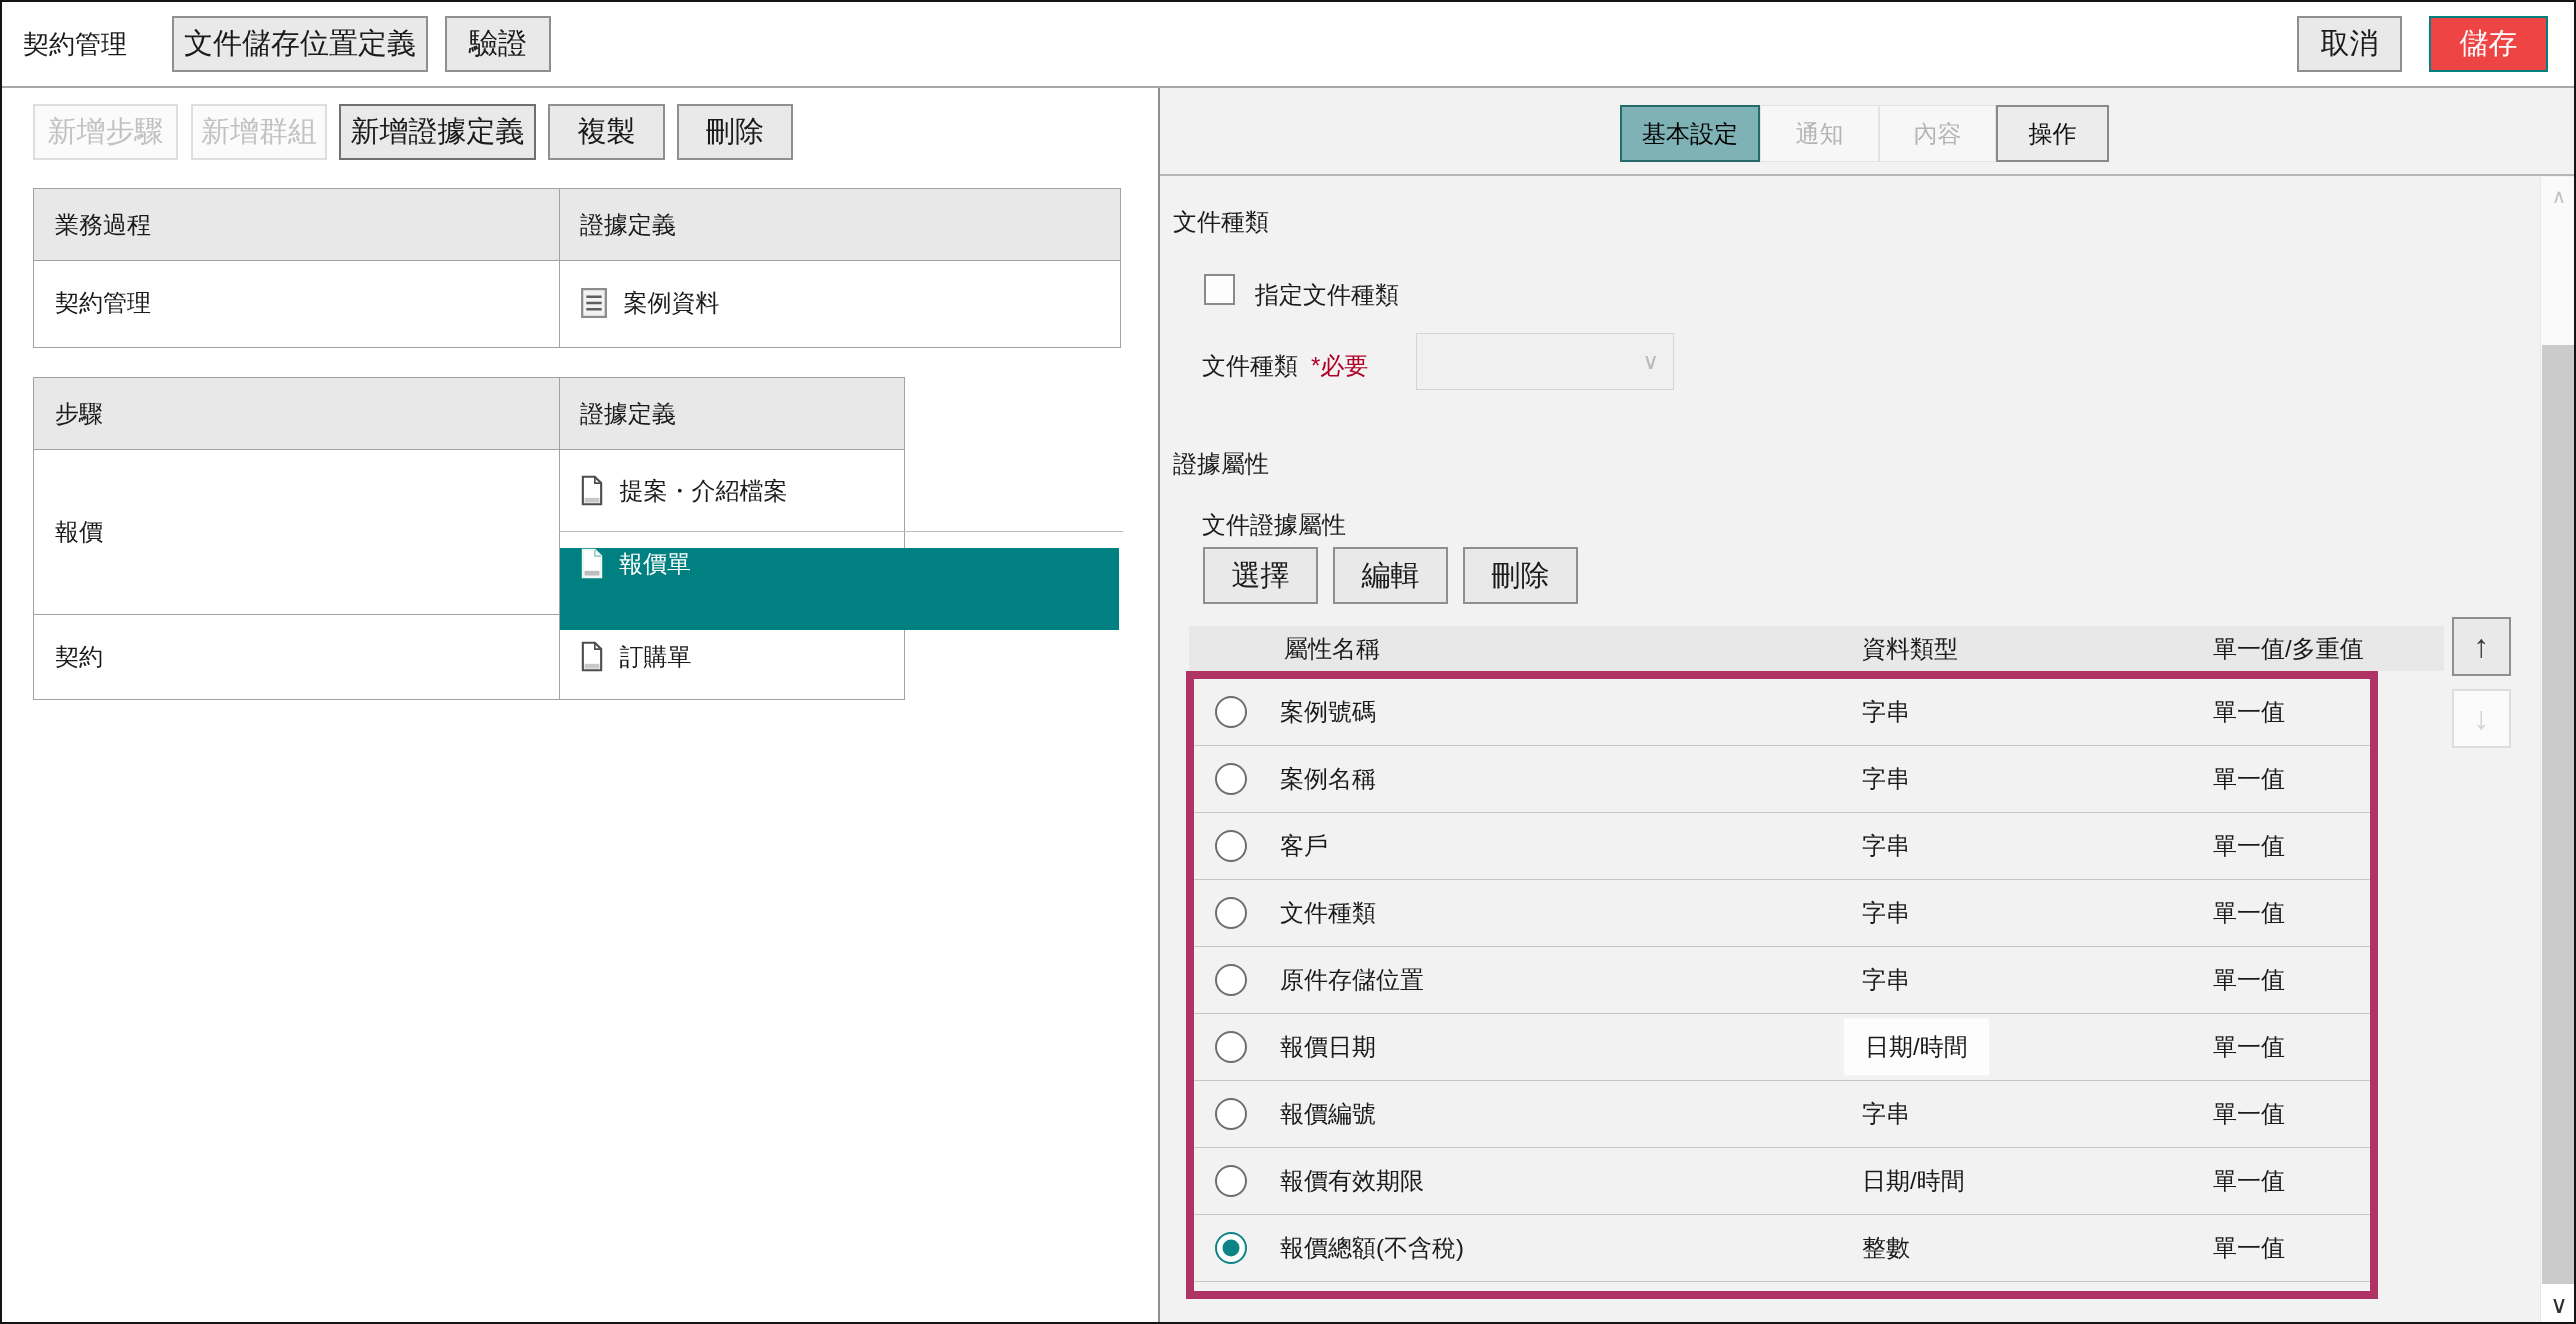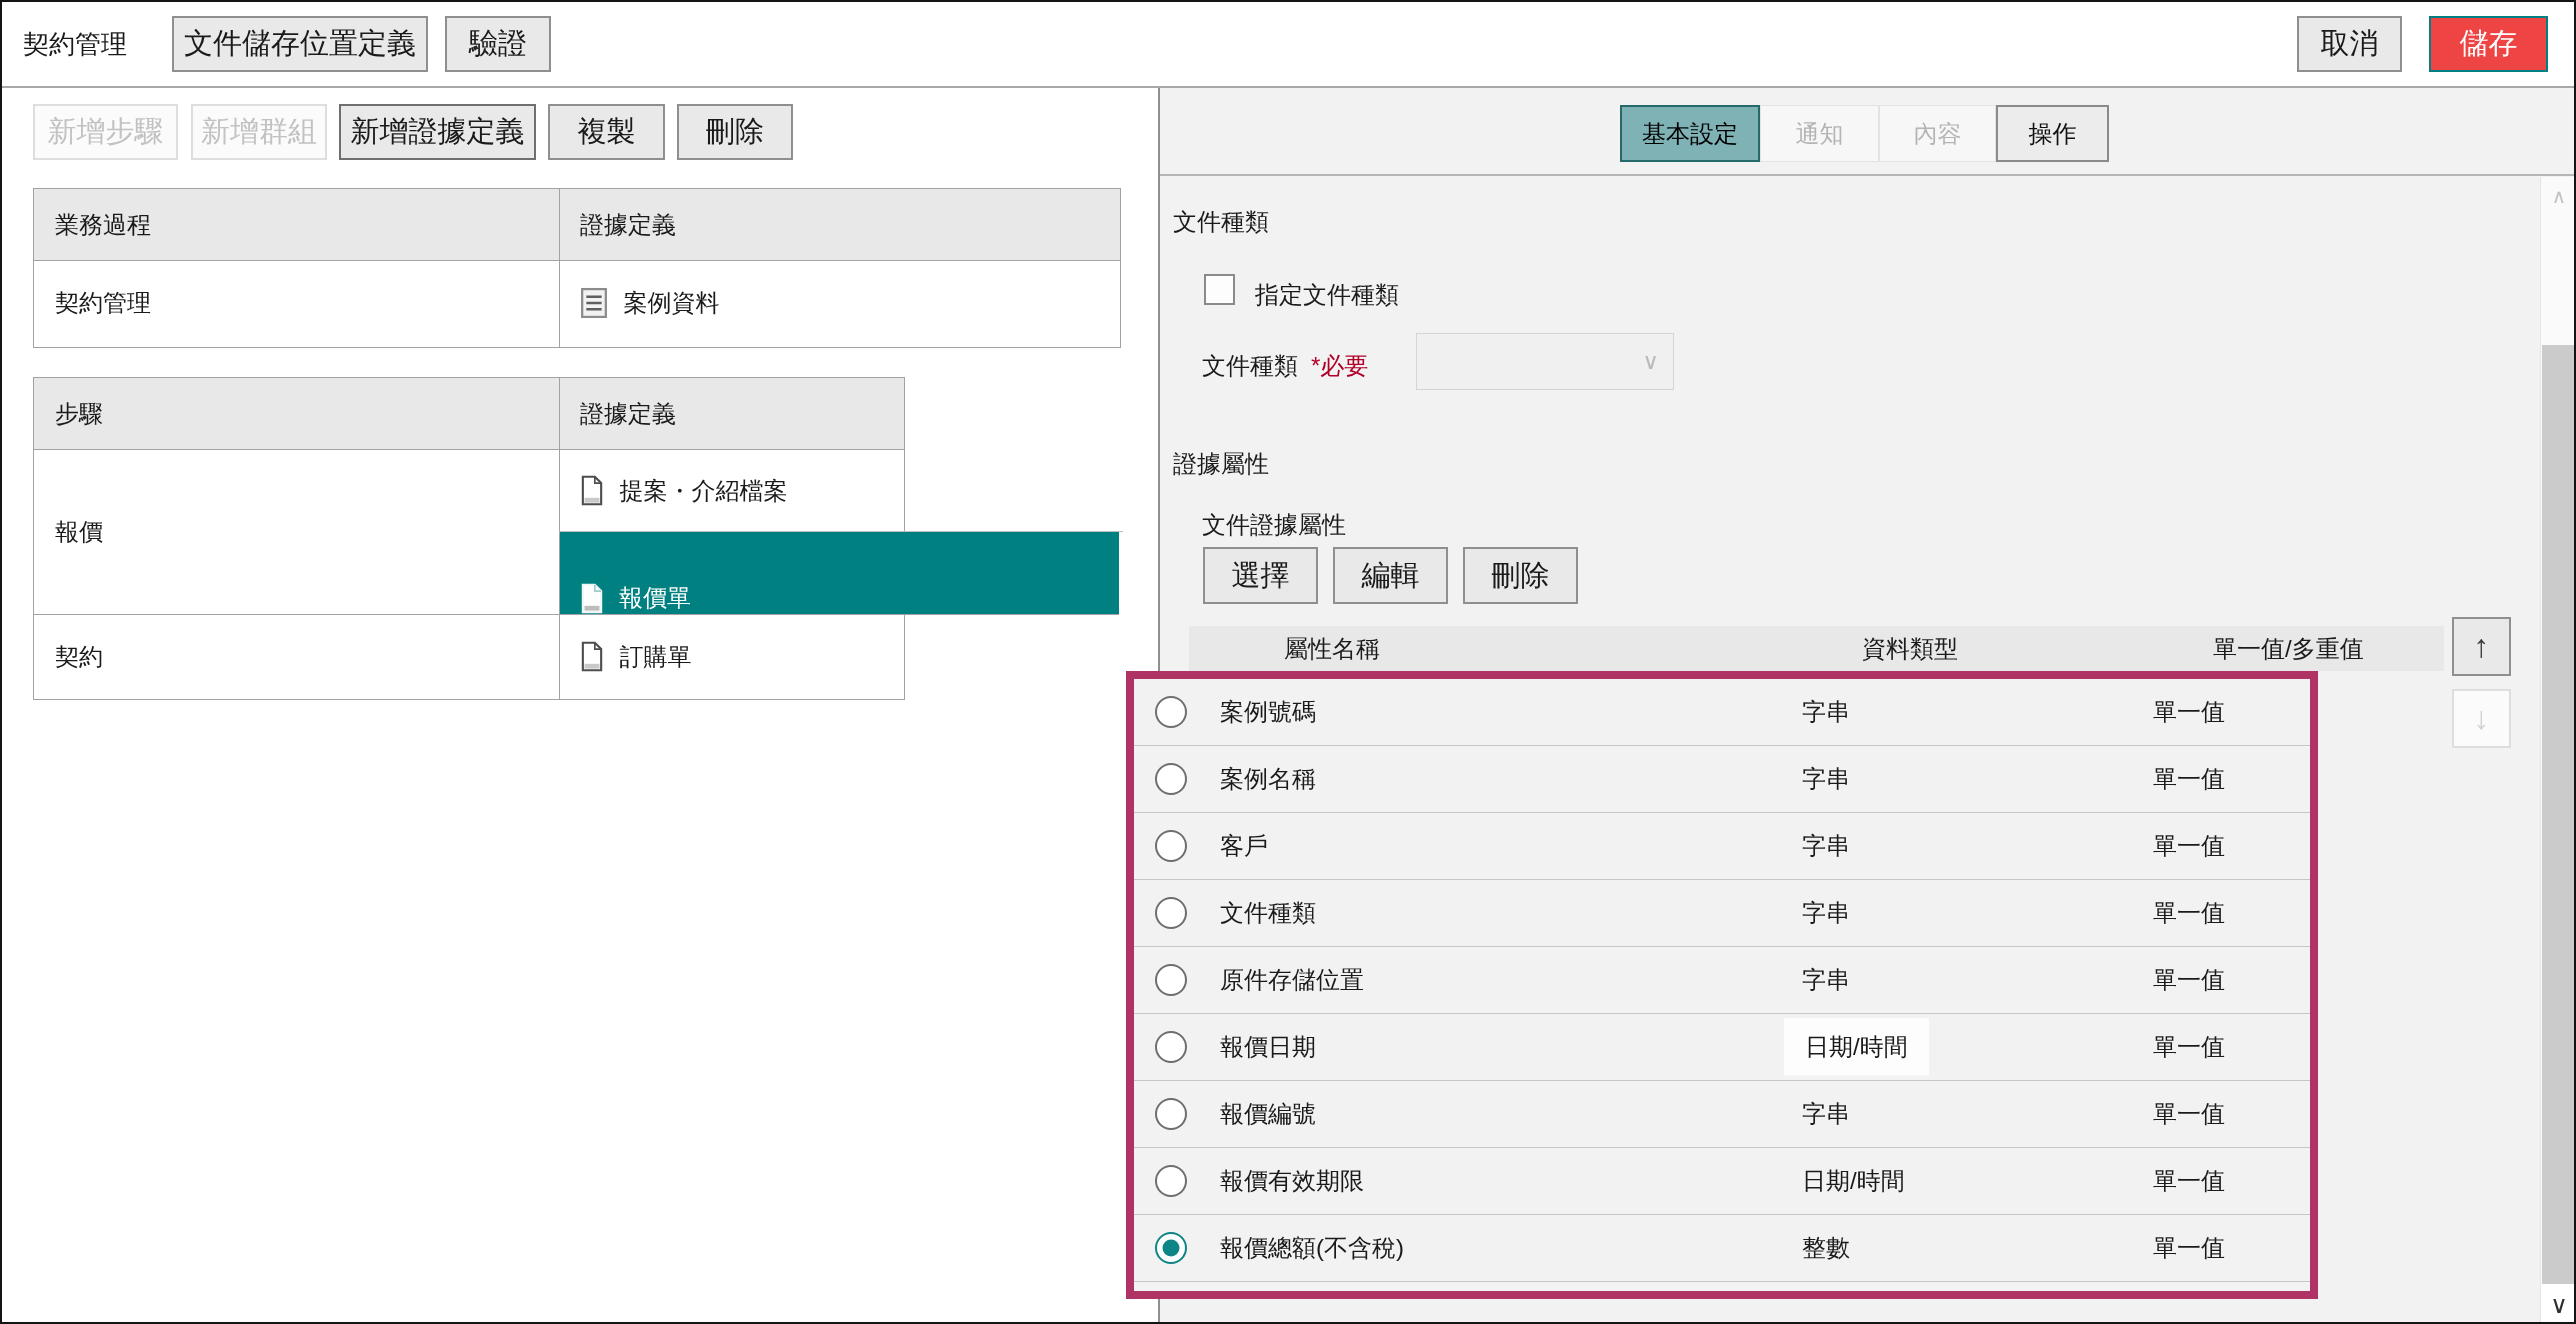--- a/index.html
+++ b/index.html
@@ -17,21 +17,21 @@
   
   .left-panel{left:0;top:86px;width:1156px;height:1238px;background:#ffffff;}
   .v-divider{left:1156px;top:86px;width:2.1px;height:1238px;background:#8f8f8f;}
   .right-panel{left:1158px;top:86px;width:1416px;height:1238px;background:#f2f2f2;}
   
   .ltable{position:absolute;box-sizing:border-box;border:1.4px solid #a2a2a2;background:#ffffff;}
   .lt-header{position:absolute;left:0;top:0;width:100%;background:#e8e8e8;border-bottom:1.4px solid #a2a2a2;box-sizing:border-box;}
   .lt-col-div{position:absolute;top:0;bottom:0;width:1.4px;background:#a2a2a2;}
   .lt-cell{position:absolute;display:flex;align-items:center;gap:15.4px;}
   .hline{position:absolute;height:1.4px;background:#a2a2a2;}
-  .teal-cell{position:absolute;background:#008080;display:flex;align-items:flex-end;gap:15.4px;color:#fff;}
+  .teal-cell{position:absolute;background:#008080;display:flex;align-items:flex-start;gap:15.4px;color:#fff;margin-top:16px;}
   .teal-cell .cjk{color:#ffffff;}
   
   .tab{position:absolute;top:103px;height:57px;display:flex;align-items:center;justify-content:center;
        font-size:24px;box-sizing:border-box;}
   .tab-selected{background:#7fb2b5;border:2.1px solid #25696b;color:#000000;}
   .tab-disabled{background:#f7f7f7;border:1.4px solid #e3e3e3;color:#b4b4b4;}
   .tab-normal{background:#ececec;border:2.1px solid #8a8a8a;color:#111;}
   .tabstrip-line{left:1158px;top:172px;width:1418px;height:2.1px;background:#b6b6b6;}
   
   .checkbox{box-sizing:border-box;width:31px;height:31px;background:#fdfdfd;border:2.1px solid #8a8a8a;}
@@ -177,21 +177,21 @@
     <span class="cjk" style="left:1024px">單一值/多重值</span>
   </div>
 
   <div class="abs btn arrow-btn" style="left:2450px;top:615px;width:59px;height:59px">
       <span style="color:#3c3c3c">↑</span>
     </div>
   <div class="abs btn arrow-btn btn-disabled" style="left:2450px;top:687px;width:59px;height:59px">
       <span style="color:#d2d2d2">↓</span>
     </div>
 
-  <div class="abs hl-box" style="left:1124px;top:669px;width:1192px;height:628px">
+  <div class="abs hl-box" style="left:1184px;top:669px;width:1192px;height:628px">
     <div class="attr-row">
       <span class="radio"></span>
       <span class="cjk" style="left:86px">案例號碼</span>
       <span class="cjk" style="left:668px">字串</span>
       <span class="cjk" style="left:1019px">單一值</span>
     </div>
     <div class="attr-row">
       <span class="radio"></span>
       <span class="cjk" style="left:86px">案例名稱</span>
       <span class="cjk" style="left:668px">字串</span>

